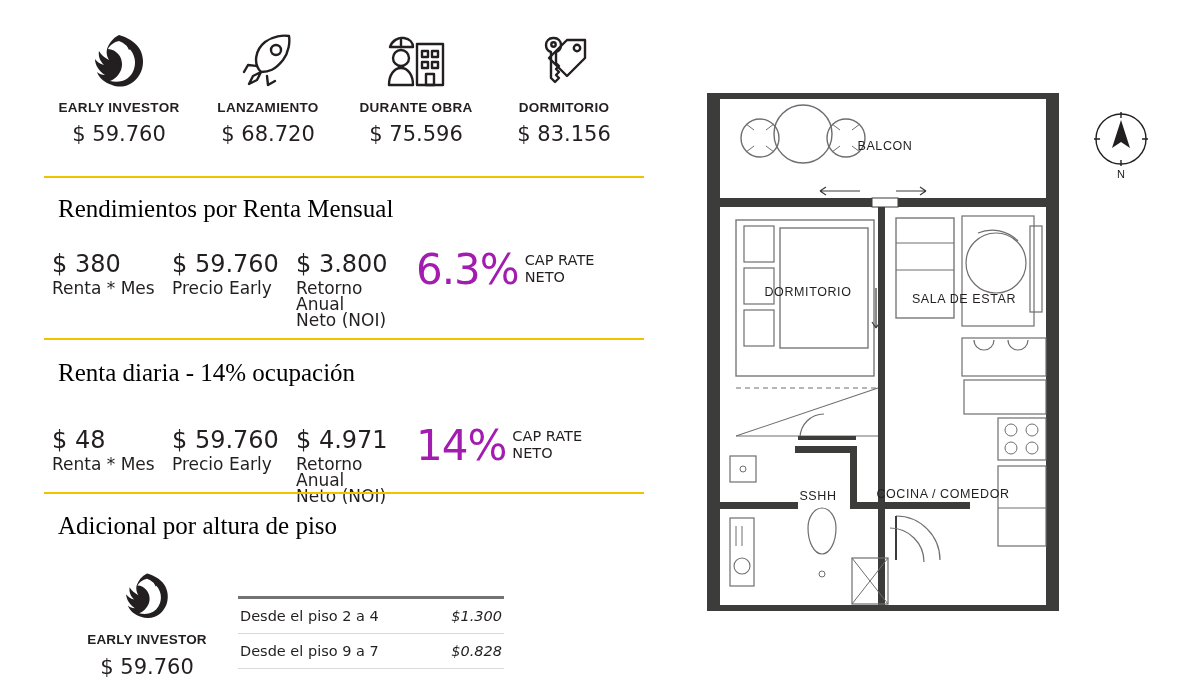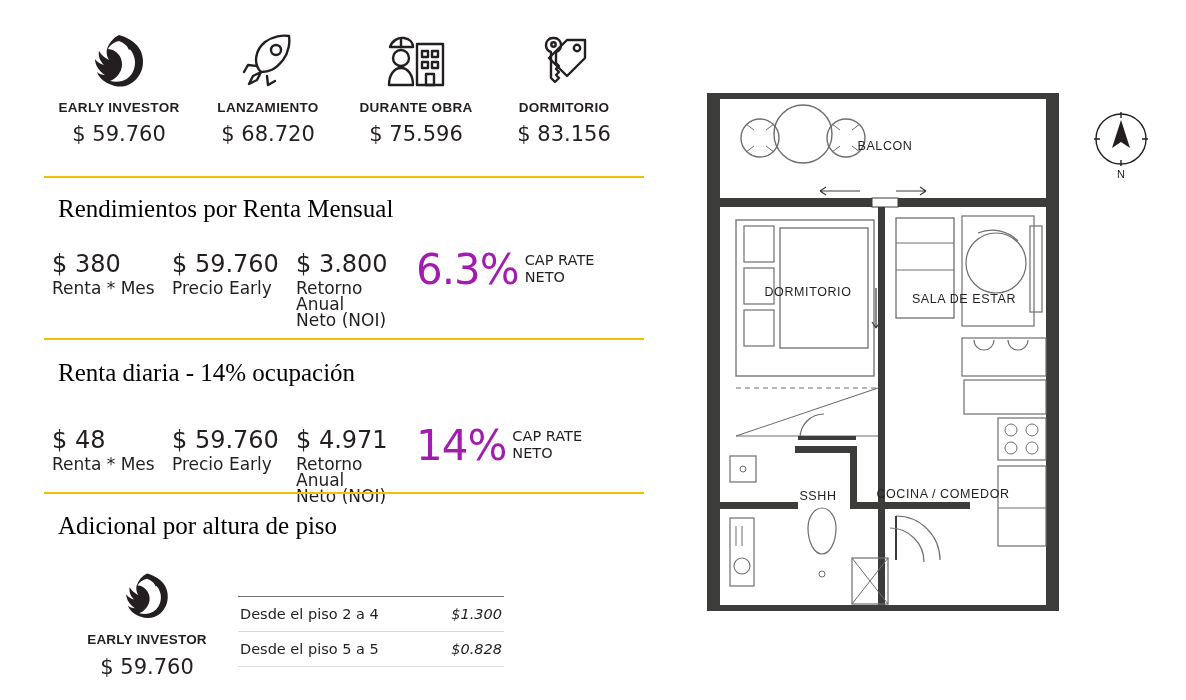--- a/index.html
+++ b/index.html
@@ -95,21 +95,21 @@
   .fb-left .price { margin-top: 8px; font-size: 21px; font-family: "DejaVu Sans", sans-serif; }
 
   .fb-table { position: absolute; left: 186px; top: 36px; width: 266px; }
   .fb-row {
     display: flex; justify-content: space-between; align-items: center;
     padding: 9px 2px 9px 2px;
     border-bottom: 1px solid #d9d9d9;
     font-size: 14.5px;
     font-family: "DejaVu Sans", sans-serif;
   }
-  .fb-row:first-child { border-top: 1px solid #737373; align-items: center; }
+  .fb-row:first-child { border-top: 3px solid #737373; align-items: center; }
   .fb-row .amt { font-size: 14.5px; font-style: italic; }
 
   
   .plan { position: absolute; left: 700px; top: 88px; width: 370px; height: 528px; }
   .plan svg { display: block; }
   .compass { position: absolute; left: 1090px; top: 108px; width: 62px; height: 72px; }
 </style>
 </head>
 <body>
 
@@ -254,21 +254,21 @@
         <div class="name">EARLY INVESTOR</div>
         <div class="price">$ 59.760</div>
       </div>
 
       <div class="fb-table">
         <div class="fb-row">
           <span>Desde el piso 2 a 4</span>
           <span class="amt">$1.300</span>
         </div>
         <div class="fb-row">
-          <span>Desde el piso 5 a 5</span>
+          <span>Desde el piso 9 a 7</span>
           <span class="amt">$0.828</span>
         </div>
       </div>
     </div>
   </div>
 
   <div class="plan">
     <svg width="370" height="528" viewBox="0 0 370 528">
       <g>
 

